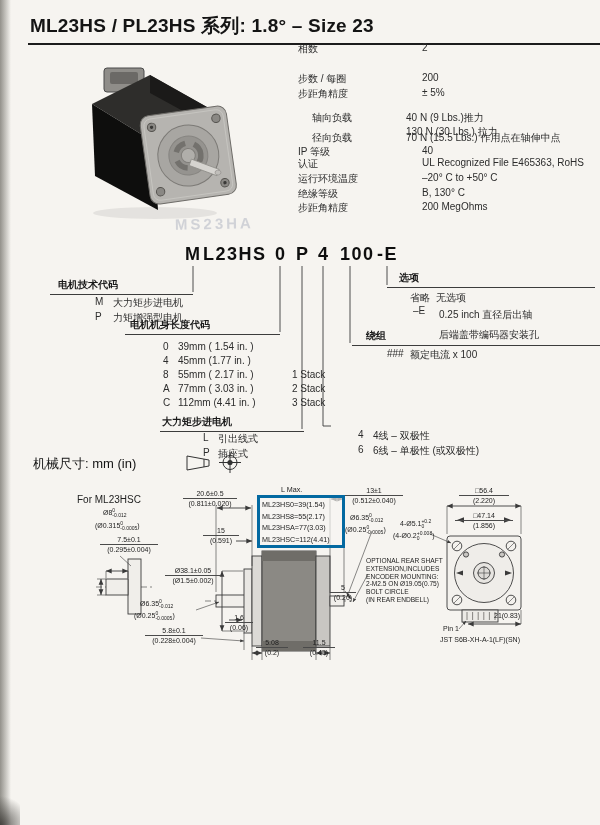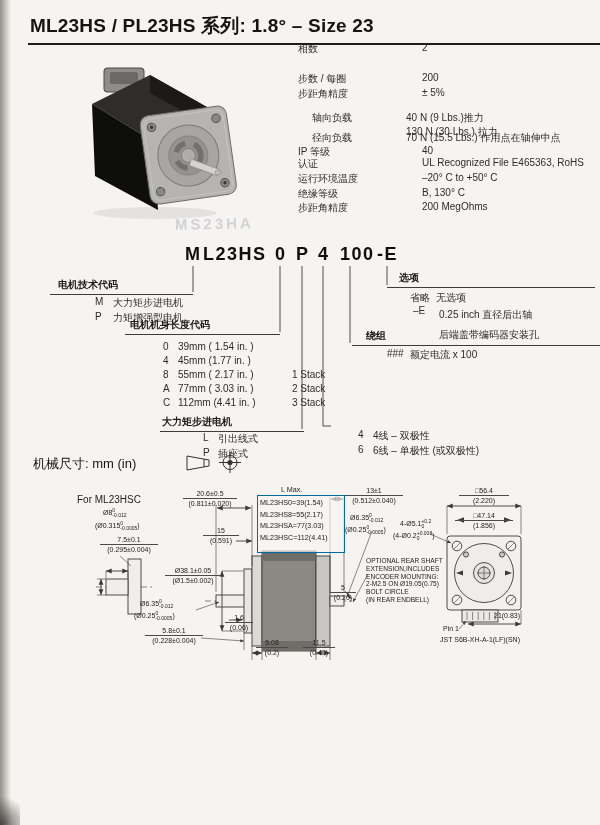--- a/index.html
+++ b/index.html
@@ -26,21 +26,21 @@
   .code-d{display:inline-block;vertical-align:top;white-space:pre-line}
   .mech-heading{position:absolute;left:33px;top:455px;font-size:13px;font-weight:normal;color:#141414;white-space:nowrap}
   .small-lbl{position:absolute;font-size:7px;color:#222;white-space:nowrap}
   .frac{position:absolute;font-size:7px;line-height:1.3;text-align:center;color:#222;white-space:nowrap}
   .frac .t{display:block;border-bottom:1px solid #4a4a4a;padding:0 1px}
   .frac .b{display:block}
   .tolrow{position:absolute;font-size:7px;line-height:1;color:#222;white-space:nowrap}
   .tol{display:inline-flex;flex-direction:column;font-size:5px;line-height:1.06;vertical-align:top;transform:translateY(-1px)}
   .tol i{font-style:normal;display:block}
   .note{position:absolute;left:366px;top:557px;width:102px;font-size:6.6px;line-height:1.18;color:#222;white-space:pre-line}
-  .lmax-box{position:absolute;left:257px;top:495px;width:88px;border:1px solid #0369a1;font-size:7.2px;line-height:11.5px;padding:1px 0 9px 2px;color:#222;background:rgba(248,246,242,.65);white-space:nowrap}
+  .lmax-box{position:absolute;left:257px;top:495px;width:88px;border:3px solid #0369a1;font-size:7.2px;line-height:11.5px;padding:1px 0 0 2px;color:#222;background:rgba(248,246,242,.65);white-space:nowrap}
   .lmax-hdr{position:absolute;left:281px;top:485px;font-size:7.2px;color:#222}
   .ghost{position:absolute;left:175px;top:215px;font-size:15px;font-weight:bold;letter-spacing:3px;color:rgba(122,133,158,.30);transform:rotate(-1deg)}
 </style>
 </head>
 <body>
 
 <div id="page">
 
   <div class="edge-left"></div>
   <div class="corner-bl"></div>

